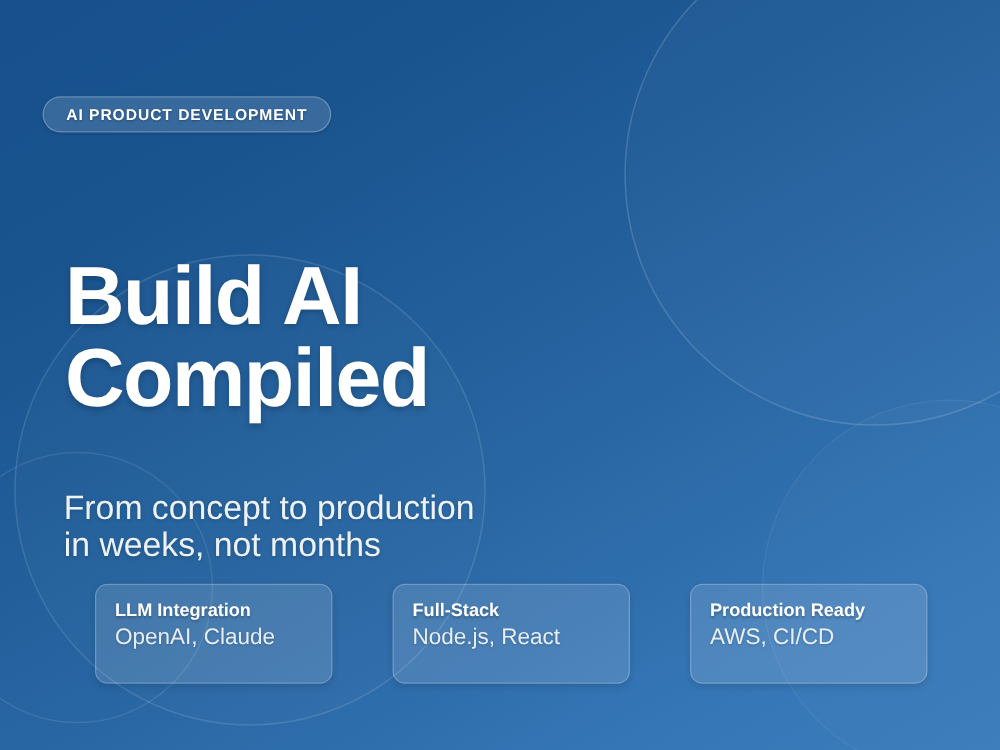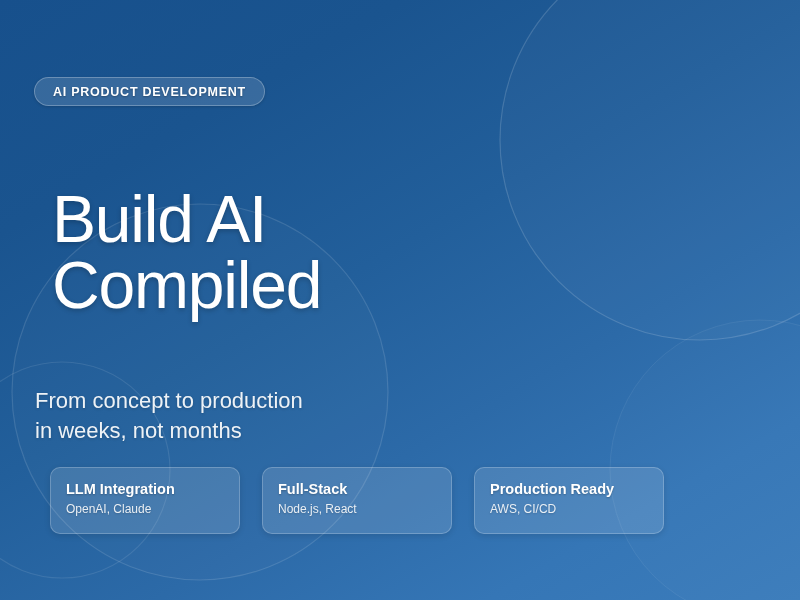--- a/index.html
+++ b/index.html
@@ -60,76 +60,77 @@
     font-weight: bold;
     letter-spacing: 0.75px;
     white-space: nowrap;
     text-shadow: 0 1px 2px rgba(0, 0, 0, 0.3);
   }
 
   
   #headline {
     position: absolute;
     left: 52px;
-    top: 142px;
+    top: 159px;
     width: 440px;
     color: #ffffff;
     font-size: 66px;
-    font-weight: normal;
+    font-weight: bold;
     line-height: 66px;
     letter-spacing: -1.2px;
     text-shadow: 0 2px 5px rgba(0, 0, 0, 0.22);
   }
   #headline .hl-line { display: block; white-space: nowrap; }
 
   
   #subheadline {
     position: absolute;
-    left: 35px;
+    left: 51px;
     top: 364px;
     width: 420px;
     color: rgba(255, 255, 255, 0.92);
-    font-size: 22px;
+    font-size: 27px;
     line-height: 30px;
     text-shadow: 0 1px 3px rgba(0, 0, 0, 0.18);
   }
   #subheadline .sub-line { display: block; white-space: nowrap; }
 
   
   #cards {
     position: absolute;
     left: 50px;
     top: 467px;
     display: flex;
     gap: 22px;
   }
   .card {
     box-sizing: border-box;
     width: 190px;
-    height: 67px;
+    height: 80px;
     padding: 12px 15px 0 15px;
     border-radius: 10px;
     background: rgba(255, 255, 255, 0.13);
     border: 1px solid rgba(255, 255, 255, 0.22);
     box-shadow: 0 2px 6px rgba(0, 0, 0, 0.12);
+    margin-left: 26px;
   }
   .card-title {
     display: block;
     color: #ffffff;
     font-size: 14.5px;
     font-weight: bold;
     line-height: 18px;
     white-space: nowrap;
     text-shadow: 0 1px 2px rgba(0, 0, 0, 0.25);
   }
   .card-sub {
     display: block;
     margin-top: 3px;
     color: rgba(255, 255, 255, 0.88);
-    font-size: 12px;
+    font-size: 18px;
     line-height: 17px;
     white-space: nowrap;
     text-shadow: 0 1px 2px rgba(0, 0, 0, 0.18);
   }
 
   
   #terminal {
     position: absolute;
     left: 548px;
     top: 524px;

